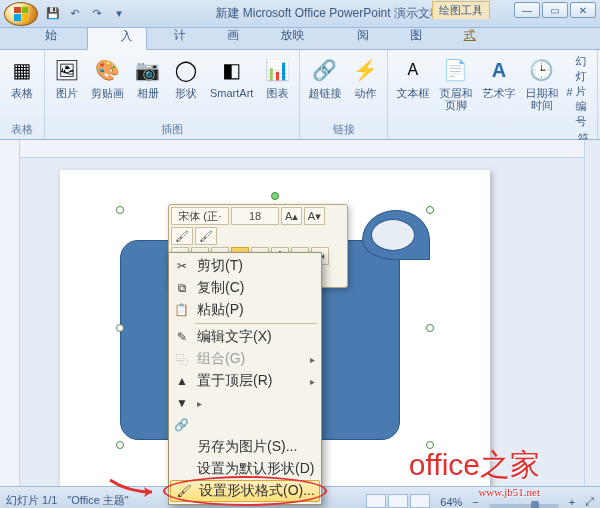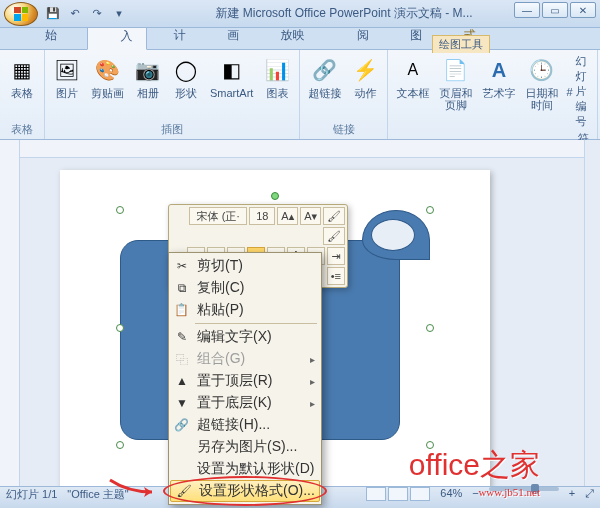--- a/index.html
+++ b/index.html
@@ -6,21 +6,21 @@
   body { width: 600px; height: 508px; overflow: hidden; background: #fff; position: relative; font-size: 12px; }
 
   
   .titlebar { height: 28px; background: linear-gradient(#dbe7f5, #c6d9ee); display: flex; align-items: center; border-bottom: 1px solid #9db9d9; position: relative; }
   .office-btn { width: 34px; height: 24px; border-radius: 50%; margin: 2px 4px; background: radial-gradient(circle at 30% 30%, #fff, #f7d77e 40%, #d98f2b 70%, #b85e1a); border: 1px solid #8a5a1a; display: flex; align-items: center; justify-content: center; }
   .office-btn .quad { width: 14px; height: 14px; display: grid; grid-template: 1fr 1fr / 1fr 1fr; gap: 1px; }
   .office-btn .quad span:nth-child(1){background:#d24726}.office-btn .quad span:nth-child(2){background:#7fba00}.office-btn .quad span:nth-child(3){background:#00a4ef}.office-btn .quad span:nth-child(4){background:#ffb900}
   .qat { display: flex; gap: 4px; align-items: center; margin-left: 2px; }
   .qat-btn { width: 18px; height: 18px; border: 1px solid transparent; border-radius: 2px; display: flex; align-items: center; justify-content: center; font-size: 11px; color: #3b5a82; }
   .title-text { flex: 1; text-align: center; font-size: 12px; color: #3b5a82; padding-right: 40px; }
-  .tool-tab-title { position: absolute; right: 110px; top: 1px; font-size: 11px; color: #3b5a82; background: #f6e6c2; padding: 1px 6px; border: 1px solid #d6b96a; border-bottom: none; margin-top: 34px; }
+  .tool-tab-title { position: absolute; right: 110px; top: 1px; font-size: 11px; color: #3b5a82; background: #f6e6c2; padding: 1px 6px; border: 1px solid #d6b96a; border-bottom: none; }
   .win-controls { position: absolute; right: 4px; top: 2px; display: flex; gap: 2px; }
   .win-controls div { width: 26px; height: 16px; border: 1px solid #7a9cc1; background: linear-gradient(#f5f9fd,#d9e7f5); border-radius: 2px; font-size: 10px; display: flex; align-items: center; justify-content: center; color: #3b5a82; }
 
   
   .ribbon-tabs { height: 22px; background: #cfe0f3; display: flex; align-items: flex-end; gap: 16px; padding-left: 34px; border-bottom: 1px solid #9db9d9; }
   .rtab { padding: 3px 10px 4px; font-size: 12px; color: #3b5a82; cursor: default; border: 1px solid transparent; }
   .rtab.active { background: #f3f7fc; border: 1px solid #9db9d9; border-bottom: 1px solid #f3f7fc; border-radius: 3px 3px 0 0; margin-bottom: -1px; padding-left: 32px; }
   .rtab.context { color: #8a6a1a; text-decoration: underline; }
 
   
@@ -43,42 +43,42 @@
   .shape { position: absolute; top: 40px; left: 60px; width: 310px; height: 235px; }
   .shape-body { position: absolute; top: 30px; left: 0; width: 280px; height: 200px; background: #4a7bb0; border: 1px solid #2e5a8a; border-radius: 18px 0 18px 18px; }
   .shape-curl { position: absolute; top: 0; right: 0; width: 68px; height: 50px; background: #4a7bb0; border: 1px solid #2e5a8a; border-radius: 50% 50% 0 50% / 60% 60% 0 40%; }
   .shape-curl::after { content: ""; position: absolute; top: 8px; left: 8px; width: 42px; height: 30px; border-radius: 50%; background: #e8eef6; border: 1px solid #2e5a8a; }
   .sel-handle { position: absolute; width: 8px; height: 8px; background: #fff; border: 1px solid #4a8a4a; border-radius: 50%; }
   .rot-handle { position: absolute; width: 8px; height: 8px; background: #7fd77f; border: 1px solid #3a8a3a; border-radius: 50%; top: -18px; left: 50%; margin-left: -4px; }
   .adj-handle { position: absolute; width: 8px; height: 8px; background: #ffe96a; border: 1px solid #b89a2a; transform: rotate(45deg); top: -4px; left: 80px; }
 
   
   .mini-toolbar { position: absolute; top: 204px; left: 168px; width: 180px; background: #f6f3ea; border: 1px solid #b5a97a; border-radius: 3px; box-shadow: 2px 2px 6px rgba(0,0,0,.25); padding: 2px; z-index: 20; }
-  .mini-row { display: flex; gap: 2px; align-items: center; flex-wrap: wrap; justify-content: flex-end; }
+  .mini-row { display: flex; gap: 2px; align-items: center; flex-wrap: wrap; }
   .mini-ctl { height: 18px; min-width: 18px; border: 1px solid #c9bfa0; background: #fbf8ef; font-size: 11px; display: flex; align-items: center; justify-content: center; padding: 0 3px; color: #444; }
   .mini-ctl.hl { background: #ffd76a; border-color: #d6a73a; }
 
   
   .ctx { position: absolute; top: 252px; left: 168px; width: 154px; background: #f6f3ea; border: 1px solid #9e9370; box-shadow: 3px 3px 8px rgba(0,0,0,.35); z-index: 21; padding: 2px 0; }
   .ctx-item { display: flex; align-items: center; height: 22px; padding: 0 6px 0 4px; gap: 6px; color: #333; }
   .ctx-item .ic { width: 18px; height: 16px; display: flex; align-items: center; justify-content: center; font-size: 12px; flex-shrink: 0; }
   .ctx-item .lb { flex: 1; font-size: 14px; white-space: nowrap; }
   .ctx-item .sm { font-size: 10px; color: #666; }
   .ctx-item.dis { color: #9e9e9e; }
   .ctx-item.hov { background: linear-gradient(#fff0c0,#ffe07a); border: 1px solid #d6a73a; margin: 0 1px; border-radius: 2px; height: 22px; }
   .ctx-sep { height: 1px; margin: 2px 4px 2px 26px; background: #c9bfa0; }
 
   
   .anno-circle { position: absolute; left: 163px; top: 476px; width: 164px; height: 30px; border: 2px solid #e03030; border-radius: 50%/50%; z-index: 30; pointer-events: none; }
   .anno-arrow { position: absolute; left: 108px; top: 478px; width: 60px; height: 24px; z-index: 30; }
   .anno-arrow svg { width: 100%; height: 100%; }
   .watermark { position: absolute; right: 60px; bottom: 10px; font-size: 30px; font-family: "STXingkai","KaiTi",serif; color: #e03030; z-index: 25; text-shadow: 1px 1px 0 #fff; margin-left: 20px; }
 
   
-  .status { position: absolute; left: 0; right: 0; bottom: 0; height: 22px; background: linear-gradient(#dfe9f5,#c8d9ed); border-top: 1px solid #9db9d9; display: flex; align-items: flex-start; font-size: 11px; color: #3b5a82; padding: 0 6px; gap: 10px; }
+  .status { position: absolute; left: 0; right: 0; bottom: 0; height: 22px; background: linear-gradient(#dfe9f5,#c8d9ed); border-top: 1px solid #9db9d9; display: flex; align-items: flex-end; font-size: 11px; color: #3b5a82; padding: 0 6px; gap: 10px; }
   .status .spacer { flex: 1; }
   .status .views { display: flex; gap: 2px; }
   .status .vbtn { width: 20px; height: 14px; border: 1px solid #9db9d9; background: #f0f6fc; }
   .zoom-slider { width: 70px; height: 4px; background: #aac0d9; border-radius: 2px; position: relative; }
   .zoom-slider::after { content: ""; position: absolute; top: -3px; left: 42px; width: 8px; height: 10px; background: #6a8ab0; border-radius: 2px; }
 
   .scrollbar-v { width: 16px; background: #e5ecf5; border-left: 1px solid #c3d5ea; }
 </style>
 </head>
 <body>
@@ -233,21 +233,21 @@
         <div class="sel-handle" style="bottom:-4px;right:-4px"></div>
       </div>
     </div>
   </div>
   <div class="scrollbar-v"></div>
 </div>
 
 <div class="mini-toolbar">
   <div class="mini-row">
     <div class="mini-ctl" style="width:58px">宋体 (正·</div>
-    <div class="mini-ctl" style="width:26px">18</div>
+    <div class="mini-ctl" style="width:48px">18</div>
     <div class="mini-ctl">A▴</div>
     <div class="mini-ctl">A▾</div>
     <div class="mini-ctl">🖌</div>
     <div class="mini-ctl">🖌</div>
   </div>
   <div class="mini-row" style="margin-top:2px">
     <div class="mini-ctl">
         <b>B</b>
       </div>
     <div class="mini-ctl">
@@ -288,26 +288,24 @@
       <div class="lb">组合(G)</div>
       <div class="sm">▸</div>
     </div>
     <div class="ctx-item">
       <div class="ic">▲</div>
       <div class="lb">置于顶层(R)</div>
       <div class="sm">▸</div>
     </div>
     <div class="ctx-item">
       <div class="ic">▼</div>
-      <div class="lb">置于底层(K)</div>
       <div class="sm">▸</div>
     </div>
     <div class="ctx-item">
       <div class="ic">🔗</div>
-      <div class="lb">超链接(H)...</div>
     </div>
     <div class="ctx-item">
       <div class="ic"></div>
       <div class="lb">另存为图片(S)...</div>
     </div>
     <div class="ctx-item">
       <div class="ic"></div>
       <div class="lb">设置为默认形状(D)</div>
     </div>
     <div class="ctx-item hov">

